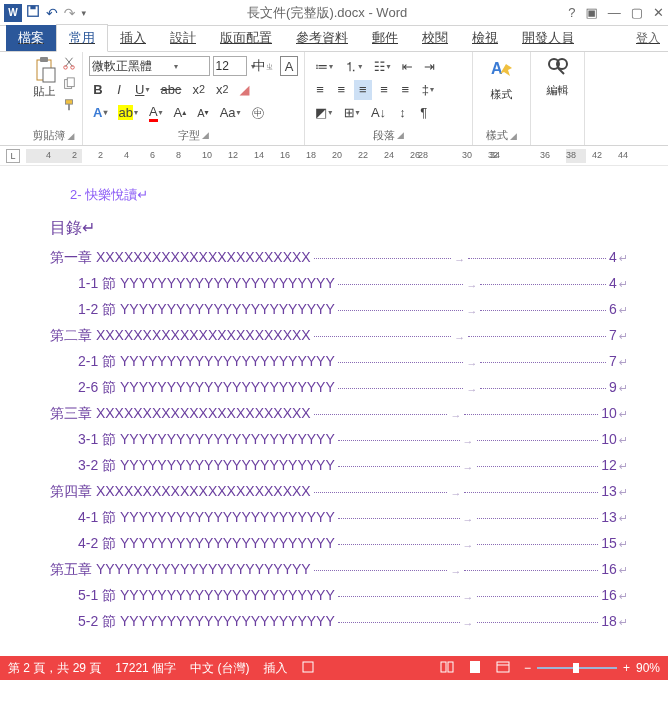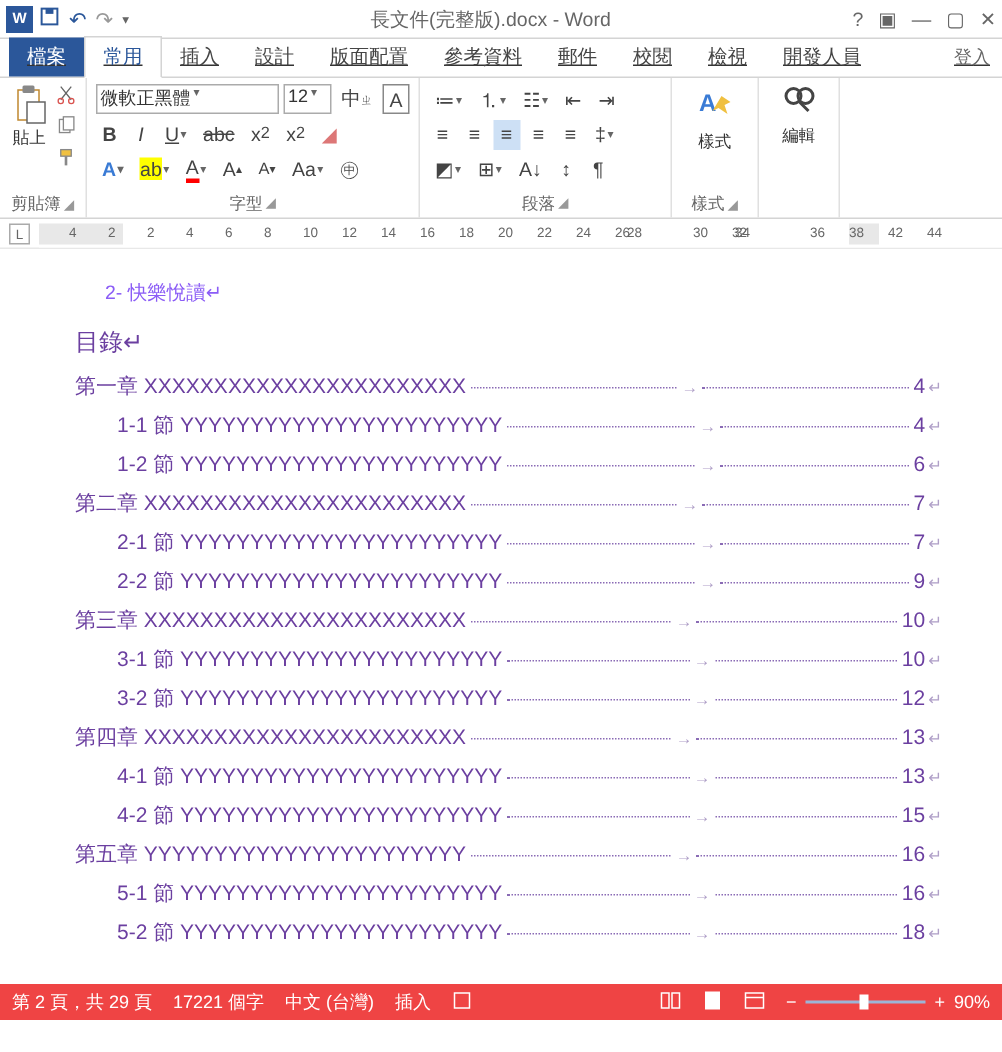--- a/index.html
+++ b/index.html
@@ -13,31 +13,31 @@
 .titlebar .winbtns span{cursor:default;font-size:13px;}
 .tabs{height:26px;background:#fff;display:flex;align-items:flex-end;padding-left:6px;border-bottom:1px solid #d4d4d4;text-decoration:underline;}
 .tab{padding:4px 12px;font-size:13px;color:#444;cursor:default;}
 .tab.file{background:#2b579a;color:#fff;}
 .tab.active{background:#fff;border:1px solid #d4d4d4;border-bottom:1px solid #fff;margin-bottom:-1px;color:#2b579a;}
 .tabs .login{margin-left:auto;padding:4px 8px;color:#666;}
 .ribbon{height:94px;background:#fff;border-bottom:1px solid #d4d4d4;display:flex;}
 .group{border-right:1px solid #e0e0e0;padding:4px 6px 2px 6px;display:flex;flex-direction:column;justify-content:space-between;}
 .group-label{text-align:center;font-size:11px;color:#666;padding-top:2px;display:flex;justify-content:center;align-items:center;gap:2px;}
 .group-label .dl{font-size:9px;color:#999;}
-.clip{width:58px;}
+.clip{width:58px;margin-left:25px;}
 .clip .paste{display:flex;gap:4px;}
 .clip .paste-big{display:flex;flex-direction:column;align-items:center;width:30px;}
 .clip .paste-big svg{width:24px;height:28px;}
 .clip .paste-big span{font-size:11px;}
 .clip .side{display:flex;flex-direction:column;gap:4px;align-items:center;}
 .clip .side svg{width:14px;height:14px;}
 .fontgrp{width:222px;}
 .fontgrp .row{display:flex;align-items:center;gap:3px;margin-bottom:3px;}
 .fontgrp select,.fontgrp .combo{height:20px;border:1px solid #ababab;font-size:12px;background:#fff;}
-.combo{display:flex;align-items:flex-start;padding:0 2px;}
+.combo{display:flex;align-items:center;padding:0 2px;gap:20px;}
 .combo .dd{font-size:8px;color:#666;margin-left:2px;}
 .btn{border:1px solid transparent;padding:1px 3px;display:inline-flex;align-items:center;justify-content:center;min-width:18px;height:20px;font-size:13px;color:#444;}
 .btn.small{font-size:11px;}
 .btn .dd{font-size:8px;color:#666;margin-left:1px;}
 .paragrp{width:168px;}
 .stylegrp{width:58px;display:flex;flex-direction:column;align-items:center;}
 .stylegrp svg{width:28px;height:28px;}
 .editgrp{width:54px;display:flex;flex-direction:column;align-items:center;}
 .editgrp svg{width:24px;height:24px;}
 .rulerbar{height:20px;background:#fff;display:flex;align-items:center;border-bottom:1px solid #e8e8e8;}
@@ -311,21 +311,21 @@
       </div>
       <div class="tocline sub">
         <span class="txt">2-1 節  YYYYYYYYYYYYYYYYYYYYYYY</span>
         <span class="leader"></span>
         <span class="arrow">→</span>
         <span class="leader2"></span>
         <span class="pg">7</span>
         <span class="ret">↵</span>
       </div>
       <div class="tocline sub">
-        <span class="txt">2-2 節  YYYYYYYYYYYYYYYYYYYYYYY</span>
+        <span class="txt">2-6 節  YYYYYYYYYYYYYYYYYYYYYYY</span>
         <span class="leader"></span>
         <span class="arrow">→</span>
         <span class="leader2"></span>
         <span class="pg">9</span>
         <span class="ret">↵</span>
       </div>
       <div class="tocline">
         <span class="txt">第三章  XXXXXXXXXXXXXXXXXXXXXXX</span>
         <span class="leader"></span>
         <span class="arrow">→</span>

